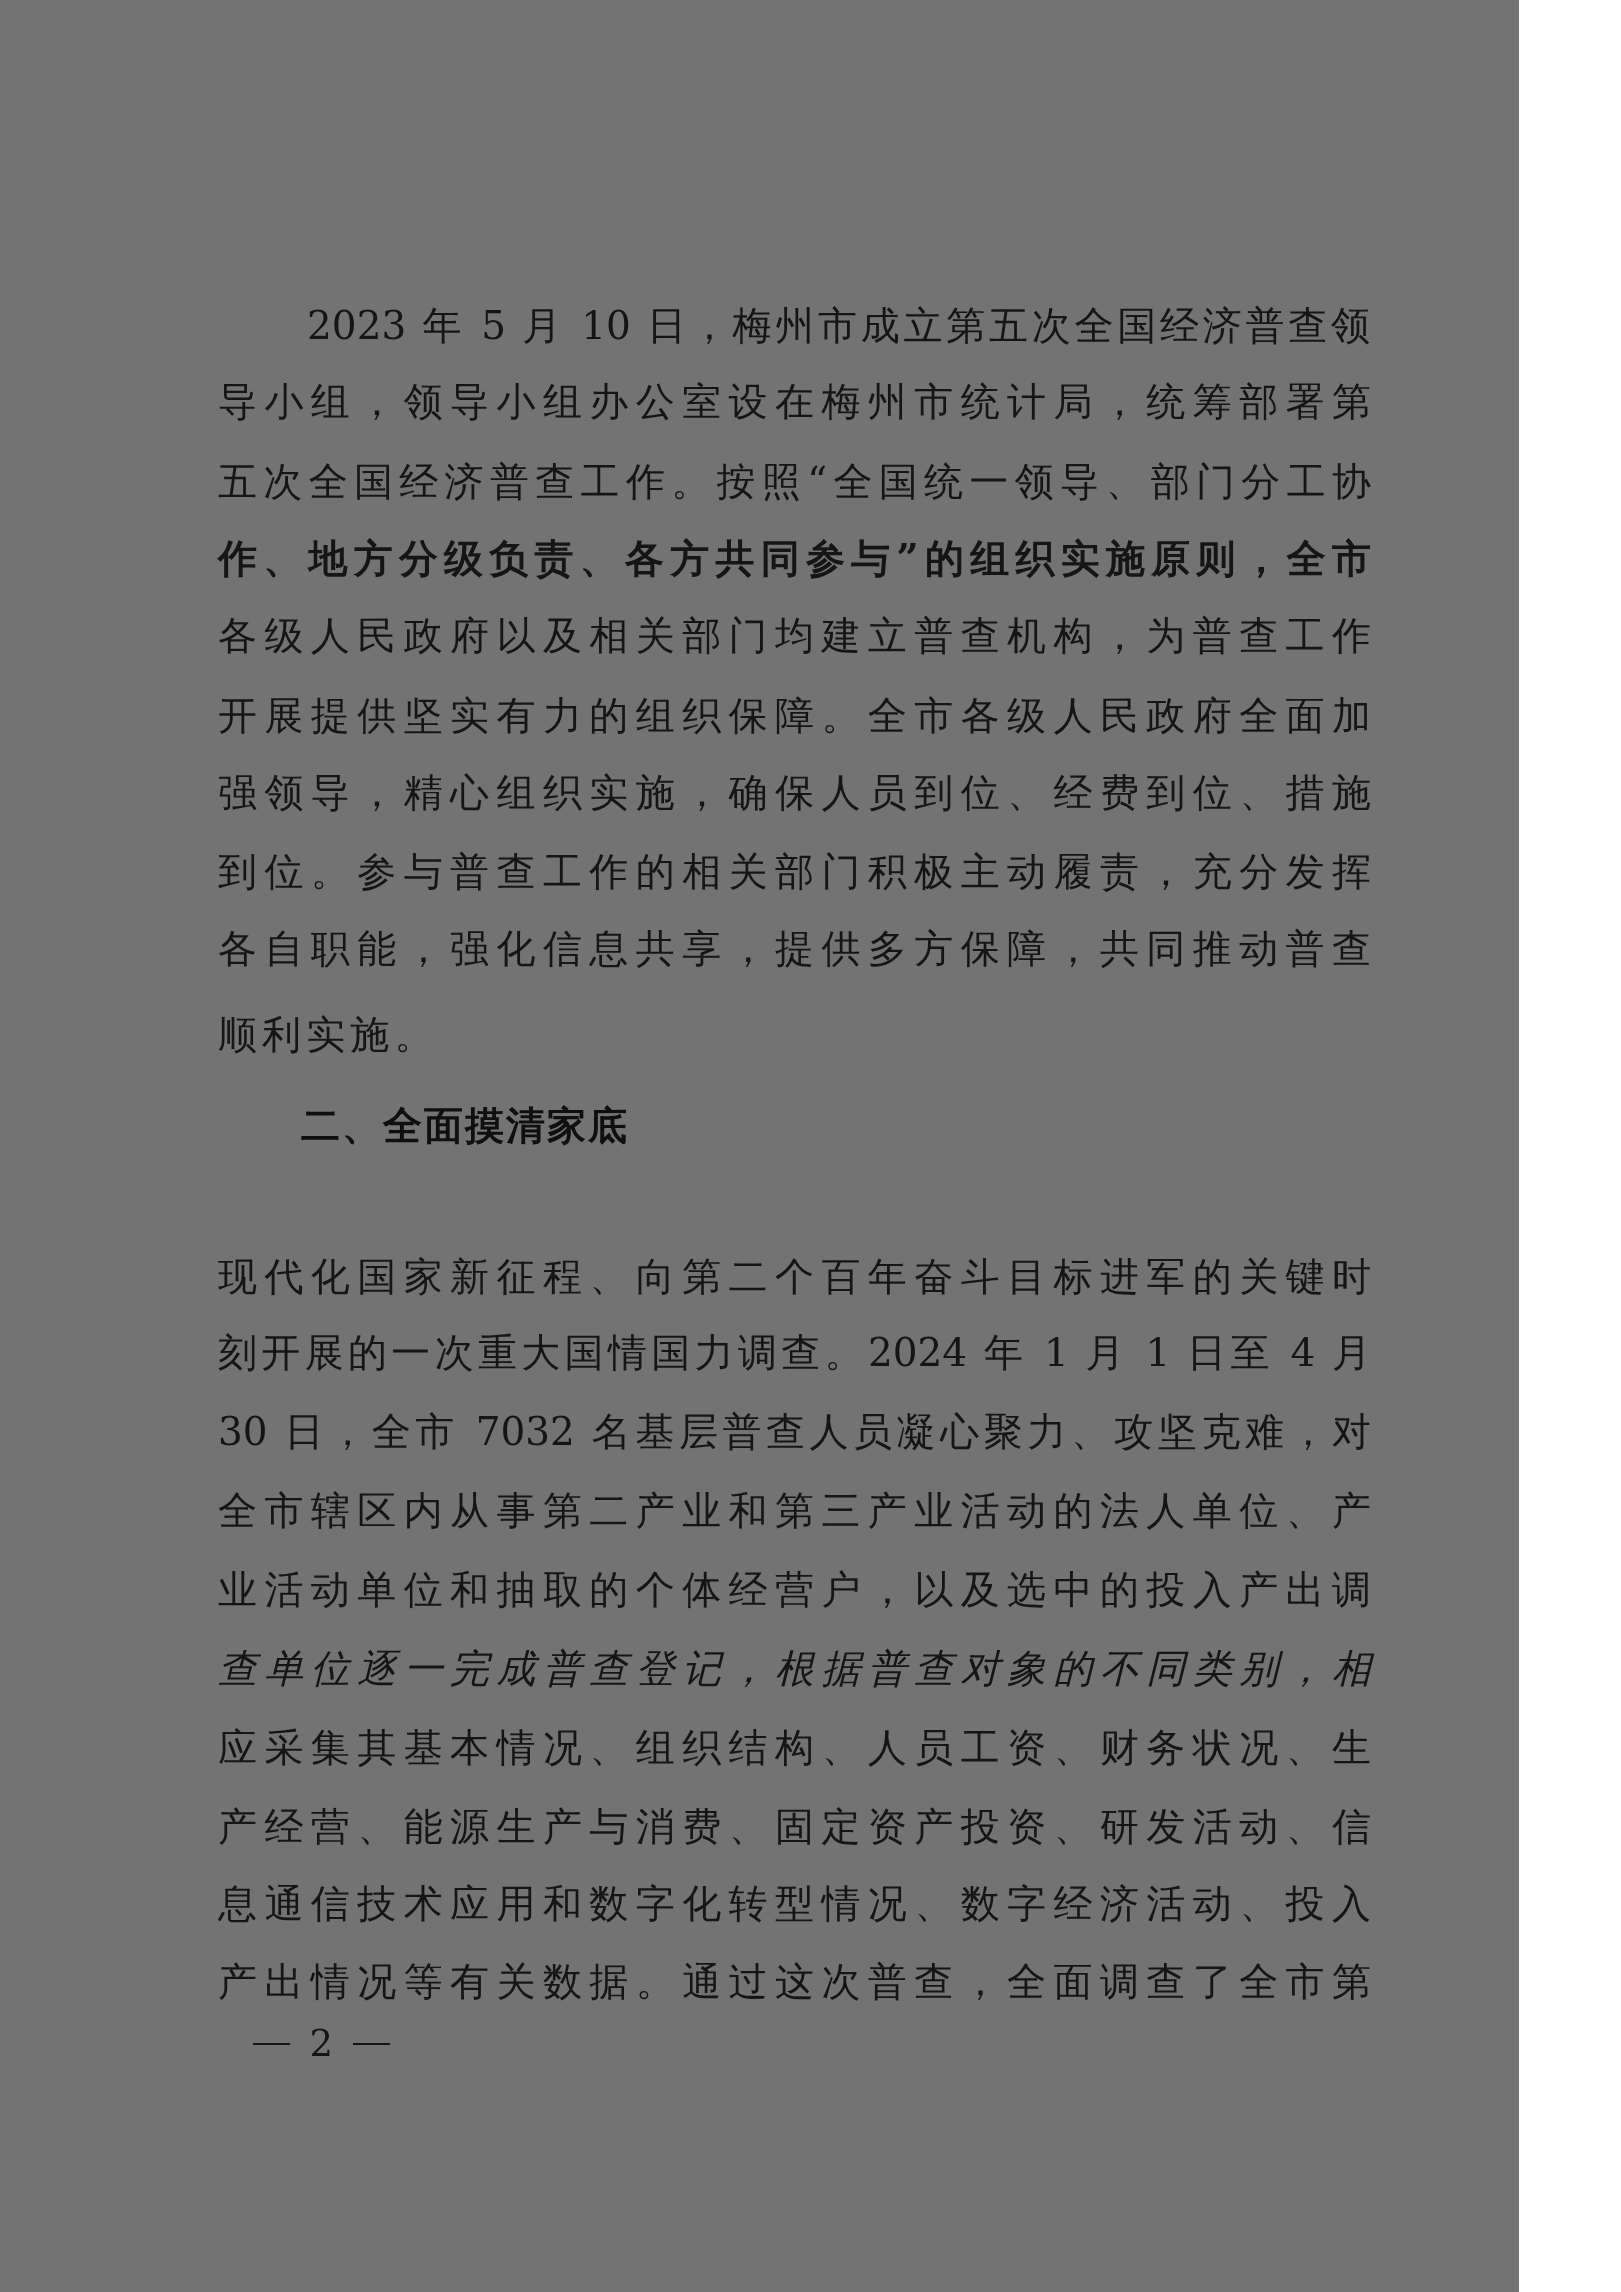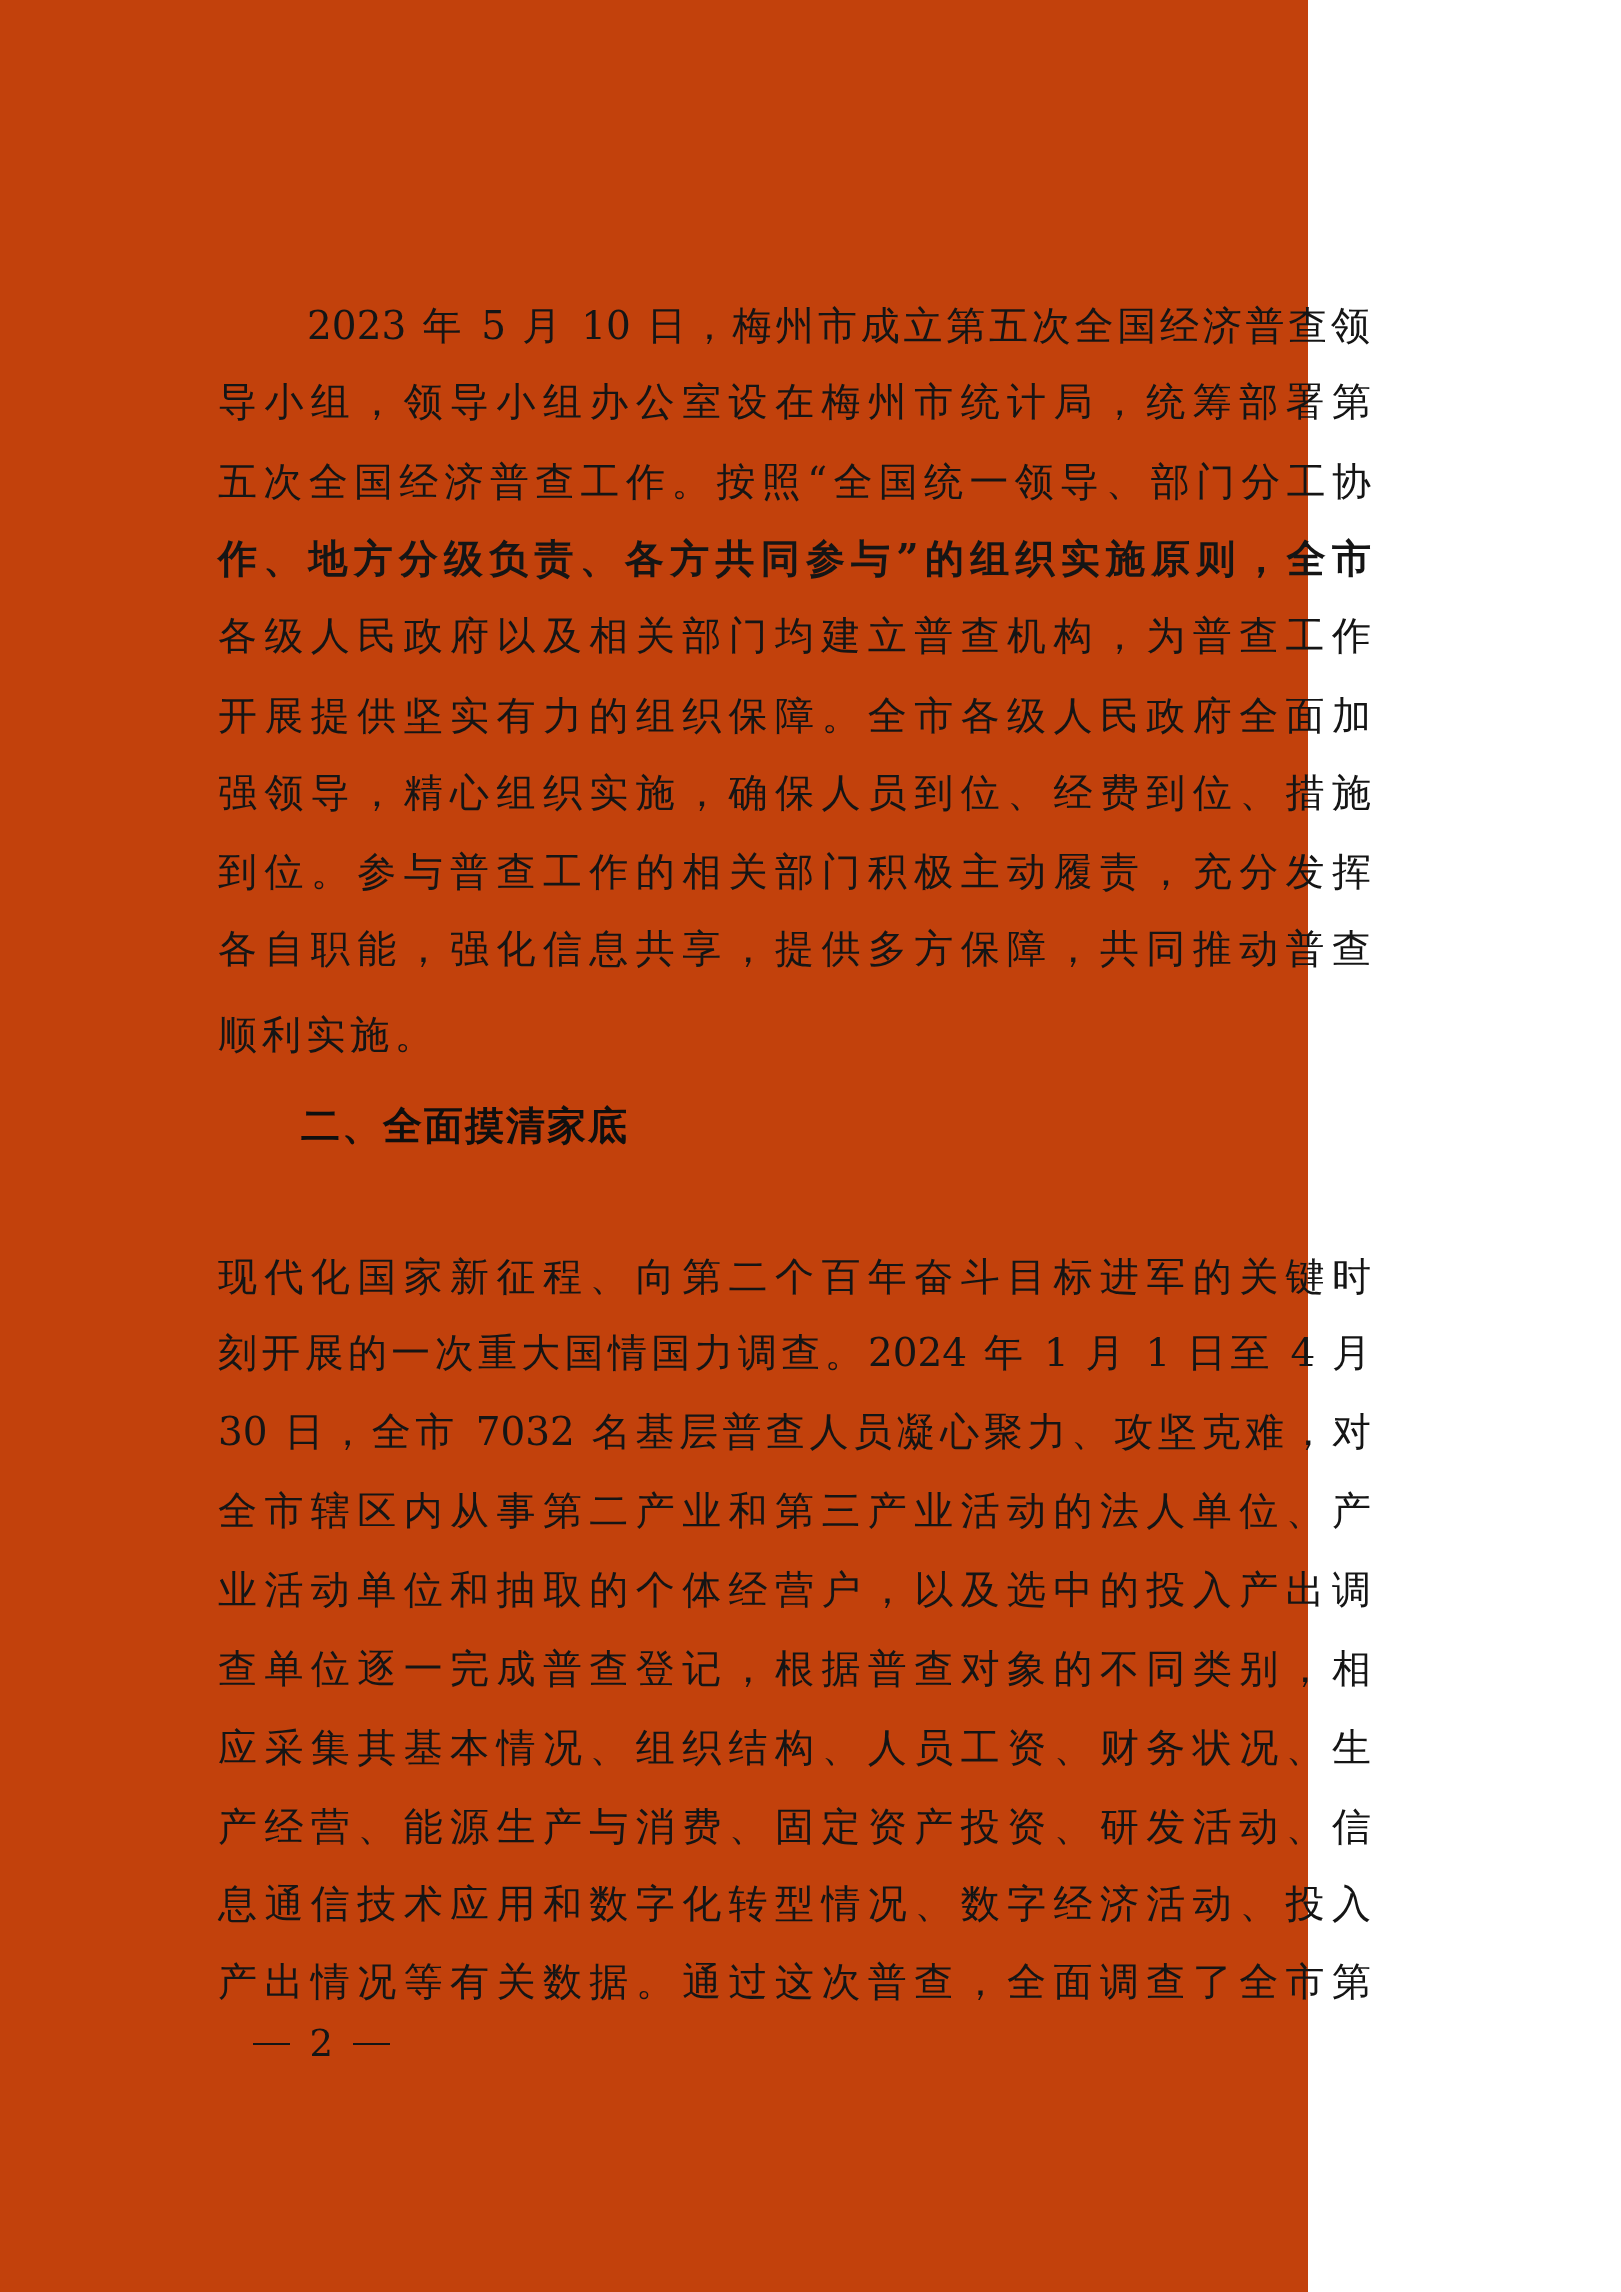--- a/index.html
+++ b/index.html
@@ -10,23 +10,23 @@
   body {
     width: 1621px;
     height: 2293px;
     position: relative;
     overflow: hidden;
     color: #111111;
   }
   .page {
     position: absolute;
     left: 0; top: 0;
-    width: 1308px;
+    width: 1519px;
     height: 2293px;
-    background: #c2410c;
+    background: #737373;
   }
   .line {
     position: absolute;
     left: 218px;
     width: 1153px;
     height: 55px;
     line-height: 55px;
     font-family: "DejaVu Serif", "Liberation Serif", serif;
     font-size: 39px;
     white-space: nowrap;
@@ -94,21 +94,21 @@
   <div class="line" style="top:921px;">各自职能，强化信息共享，提供多方保障，共同推动普查</div>
   <div class="line last" style="top:1007px;">顺利实施。</div>
 
   <div class="heading">二、全面摸清家底</div>
 
   <div class="line" style="top:1249px;">现代化国家新征程、向第二个百年奋斗目标进军的关键时</div>
   <div class="line" style="top:1325px;">刻开展的一次重大国情国力调查。2024 年 1 月 1 日至 4 月</div>
   <div class="line" style="top:1404px;">30 日，全市 7032 名基层普查人员凝心聚力、攻坚克难，对</div>
   <div class="line" style="top:1483px;">全市辖区内从事第二产业和第三产业活动的法人单位、产</div>
   <div class="line" style="top:1562px;">业活动单位和抽取的个体经营户，以及选中的投入产出调</div>
-  <div class="line" style="top:1641px;">查单位逐一完成普查登记，根据普查对象的不同类别，相</div>
+  <div class="line" style="top:1641px;font-style:italic;">查单位逐一完成普查登记，根据普查对象的不同类别，相</div>
   <div class="line" style="top:1799px;">产经营、能源生产与消费、固定资产投资、研发活动、信</div>
   <div class="line" style="top:1720px;">应采集其基本情况、组织结构、人员工资、财务状况、生</div>
   <div class="line" style="top:1876px;">息通信技术应用和数字化转型情况、数字经济活动、投入</div>
   <div class="line" style="top:1954px;">产出情况等有关数据。通过这次普查，全面调查了全市第</div>
 
   <div class="page-number">
     <span class="dash"></span>
     <span>2</span>
     <span class="dash"></span>
   </div>

